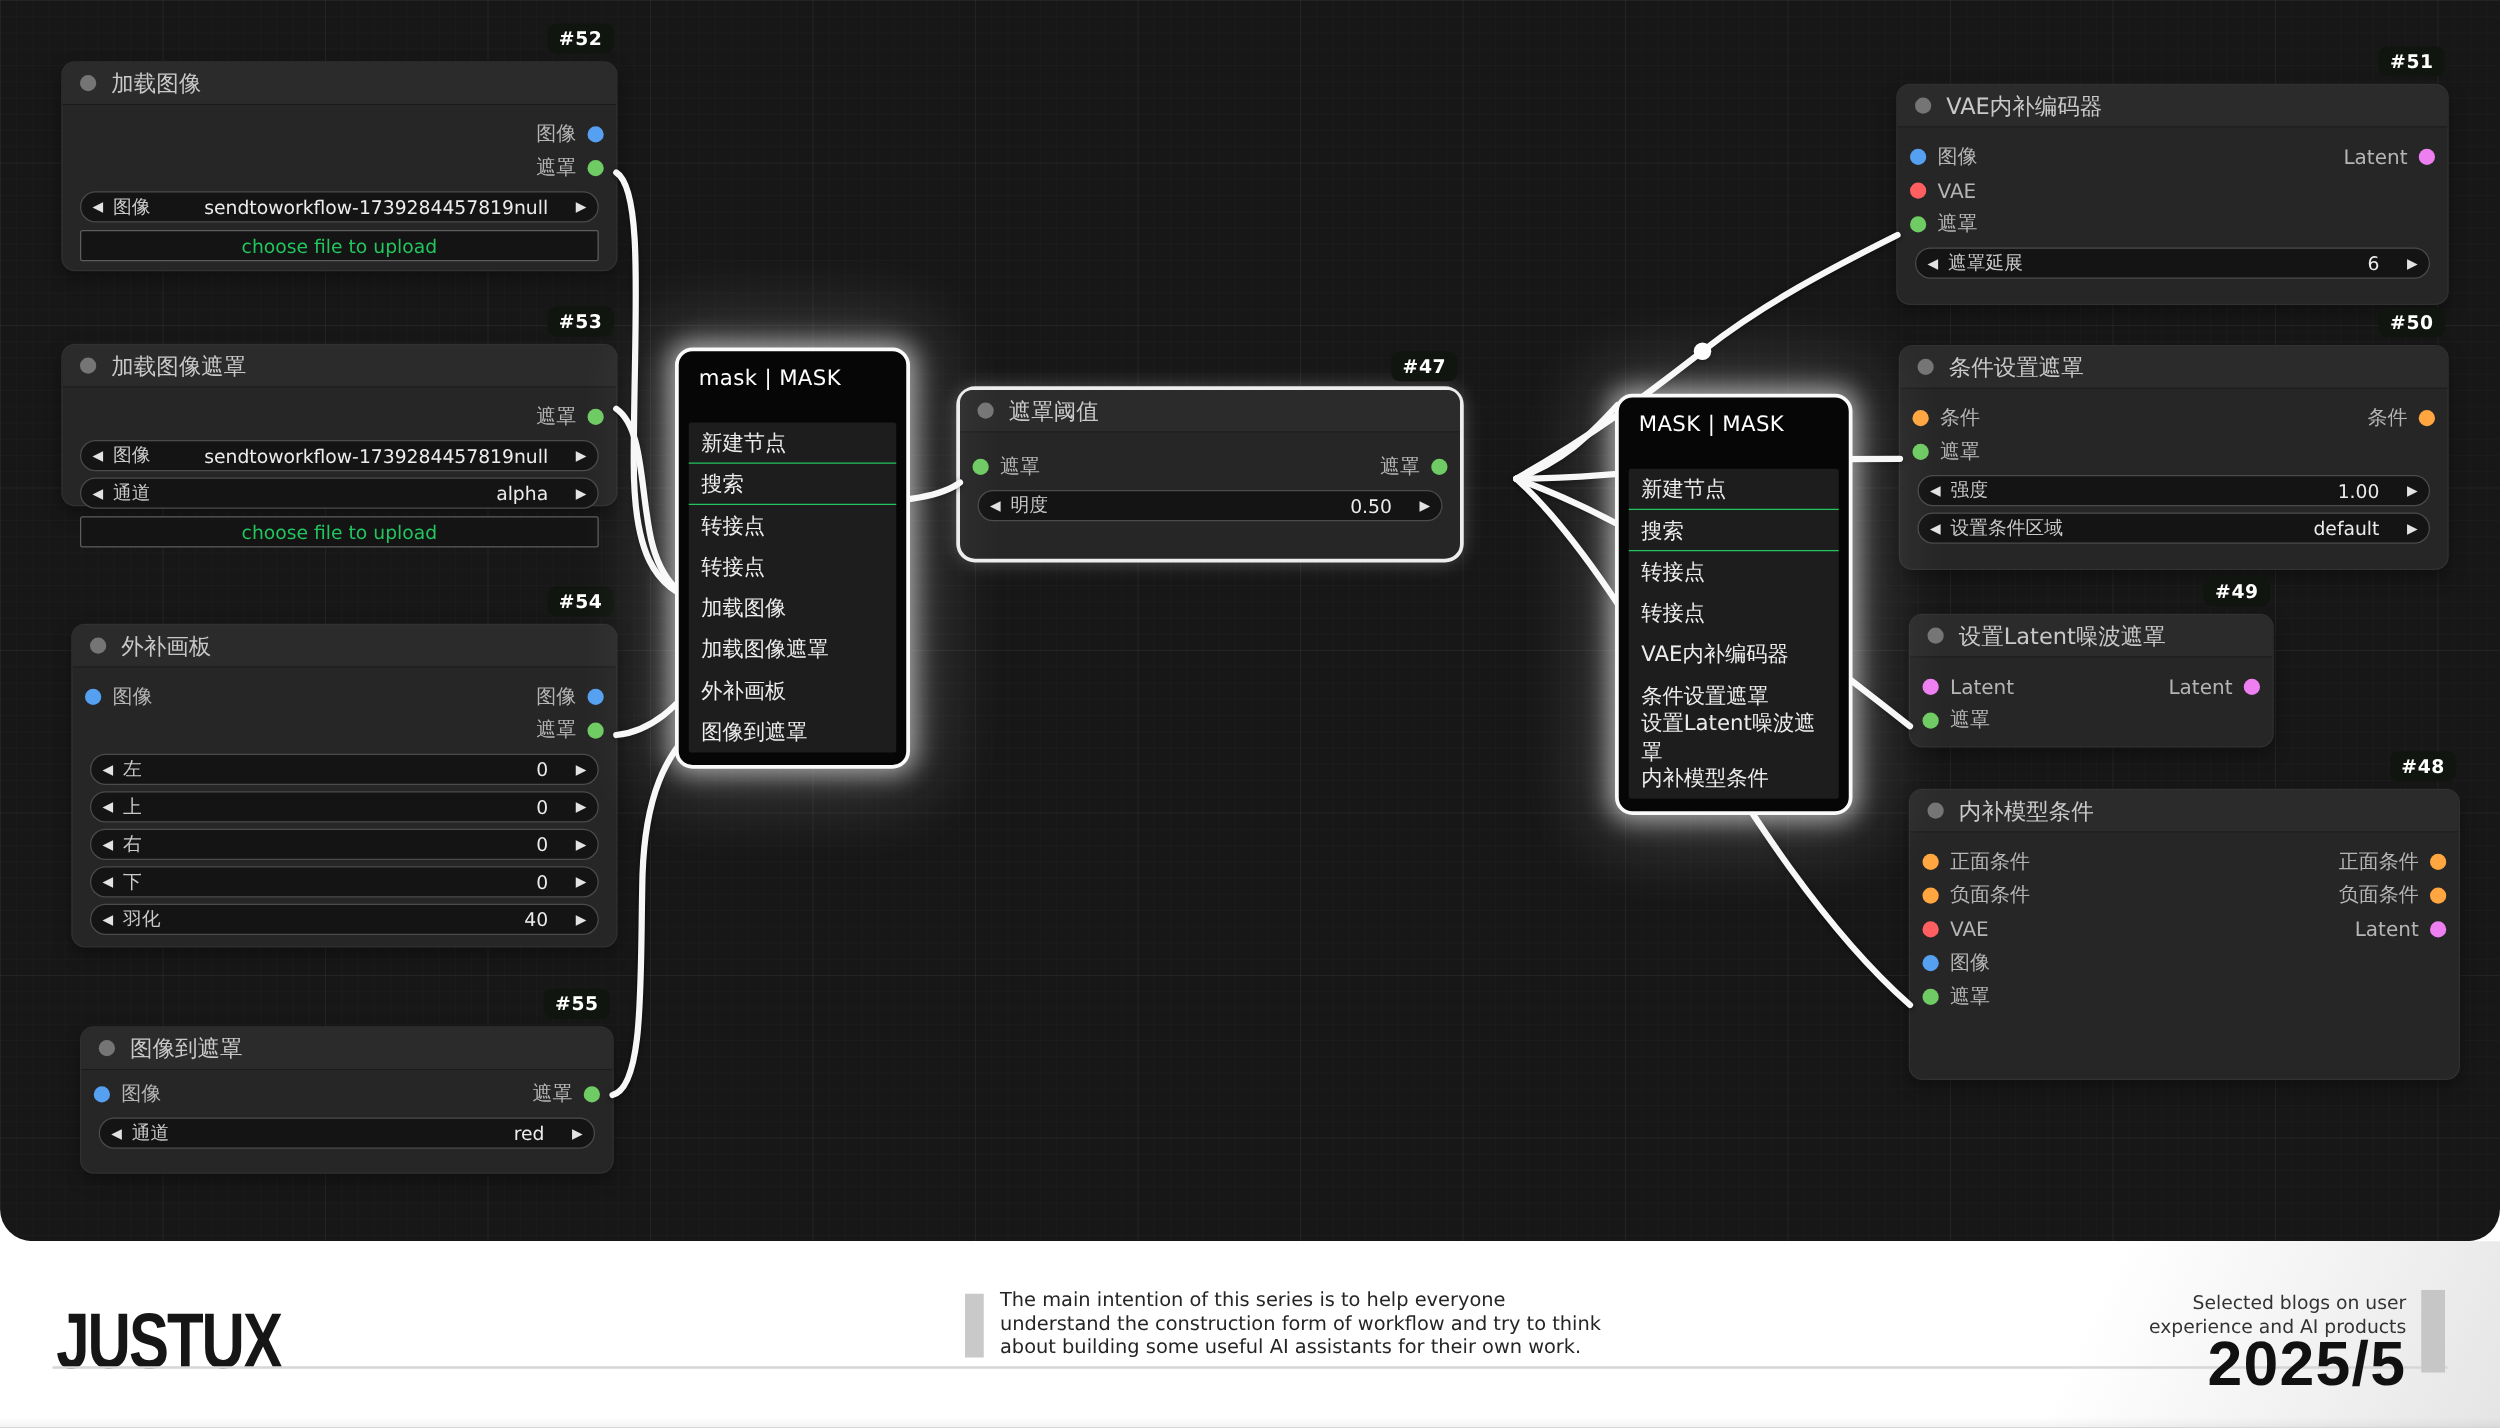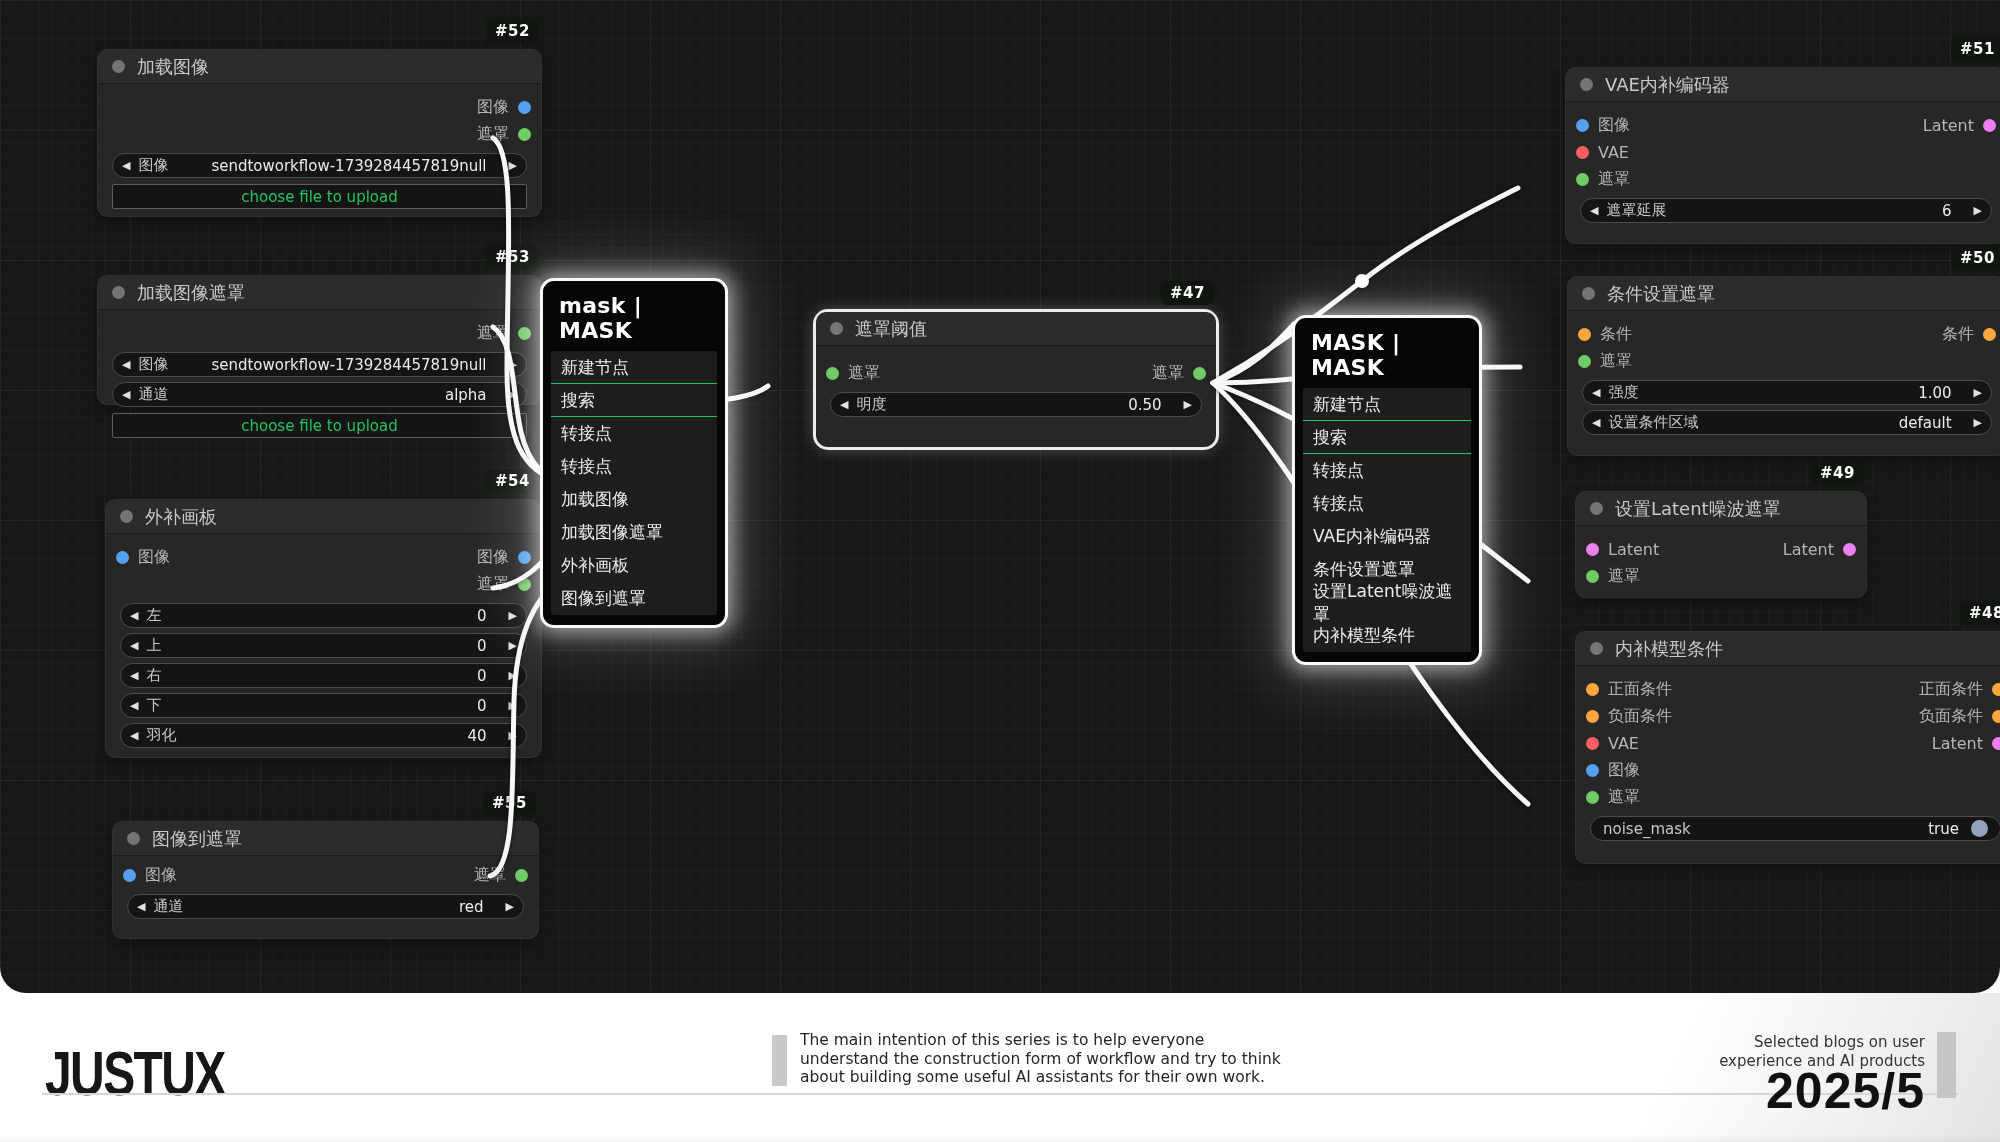--- a/index.html
+++ b/index.html
@@ -18,21 +18,21 @@
       linear-gradient(90deg, rgba(255,255,255,0.018) 1px, transparent 1px);
     background-size:130px 130px,130px 130px,13px 13px,13px 13px;
     border-radius:0 0 26px 26px;
     z-index:1;
   }
 
   
   .node {
     position:absolute; background:#262626; border-radius:10px;
     box-shadow:0 0 0 1px #313131, 0 6px 14px rgba(0,0,0,0.35);
-    z-index:10; color:#b9b9b9;margin-left:48px;
+    z-index:10; color:#b9b9b9;
   }
   .node.selected {
     box-shadow:0 0 0 3px #ededed, 0 0 18px rgba(255,255,255,0.35);
     border-radius:12px;
   }
   .nhead {
     height:34px; display:flex; align-items:center; gap:12px; padding:0 14px;
     border-bottom:1px solid #1a1a1a; color:#c9c9c9; font-size:18px;
     background:#2b2b2b; border-radius:10px 10px 0 0;
   }
@@ -62,21 +62,21 @@
     position:absolute; top:-31px; right:2px; background:#10150f; color:#ffffff;
     font-size:15px; font-weight:bold; padding:3px 9px; border-radius:7px; letter-spacing:0.5px;
   }
 
   
   .ctx {
     position:absolute; background:#060606; border:3px solid #fafafa; border-radius:14px;
     box-shadow:0 0 20px 5px rgba(255,255,255,0.55), 0 0 60px 22px rgba(255,255,255,0.16);
     z-index:30; padding:6px 8px 10px; color:#f0f0f0;
   }
-  .ctx-title { font-weight:bold; font-size:22px; color:#ffffff; padding:6px 8px 8px; letter-spacing:0.3px; }
+  .ctx-title { font-weight:normal; font-size:17px; color:#ffffff; padding:6px 8px 25px; letter-spacing:0.3px; }
   .ctx-items { background:#1d1d1d; border-radius:2px; }
   .ctx-item { height:33px; display:flex; align-items:center; padding:0 10px; font-size:17px; color:#ededed; }
   .ctx-item.sep { border-bottom:1px solid #22c55e; }
 
   
   svg.edges { position:absolute; left:0; top:0; z-index:15; pointer-events:none;
               filter:drop-shadow(0 1px 2px rgba(0,0,0,0.5)); }
 
   
   .footer { position:absolute; left:0; top:993px; width:2000px; height:149px; background:#ffffff; z-index:2; }
@@ -435,25 +435,20 @@
           <span class="dot" style="background:#55a0f0"></span>
           <span>图像</span>
         </div>
       </div>
       <div class="row">
         <div class="port">
           <span class="dot" style="background:#6fcb63"></span>
           <span>遮罩</span>
         </div>
       </div>
-      <div class="widget noarrow">
-        <span class="wlab">noise_mask</span>
-        <span class="wval" style="margin-right:4px">true</span>
-        <span class="toggle"></span>
-      </div>
     </div>
   </div>
 
   <div class="ctx" style="left:540px;top:278px;width:188px">
     <div class="ctx-title">mask | MASK</div>
     <div class="ctx-items">
       <div class="ctx-item sep">新建节点</div>
       <div class="ctx-item sep">搜索</div>
       <div class="ctx-item">转接点</div>
       <div class="ctx-item">转接点</div>

